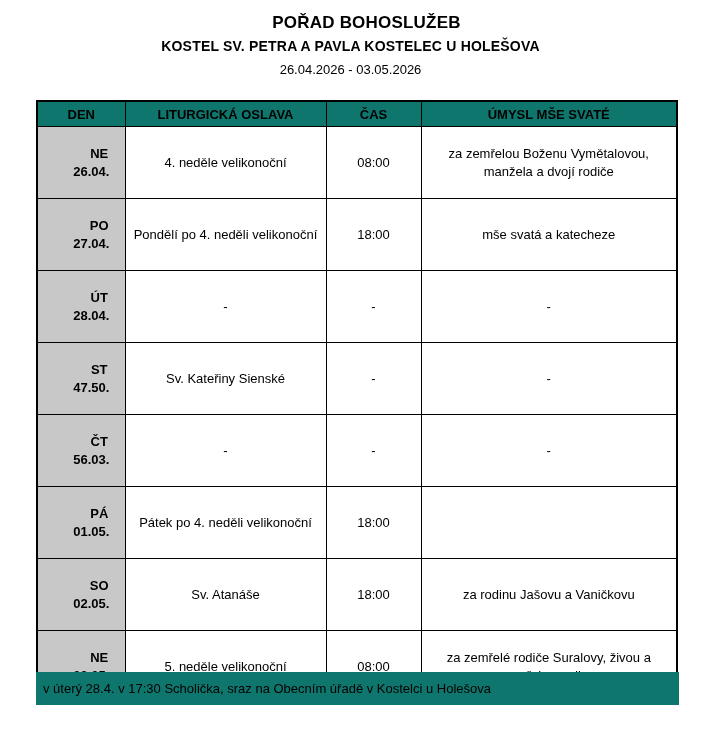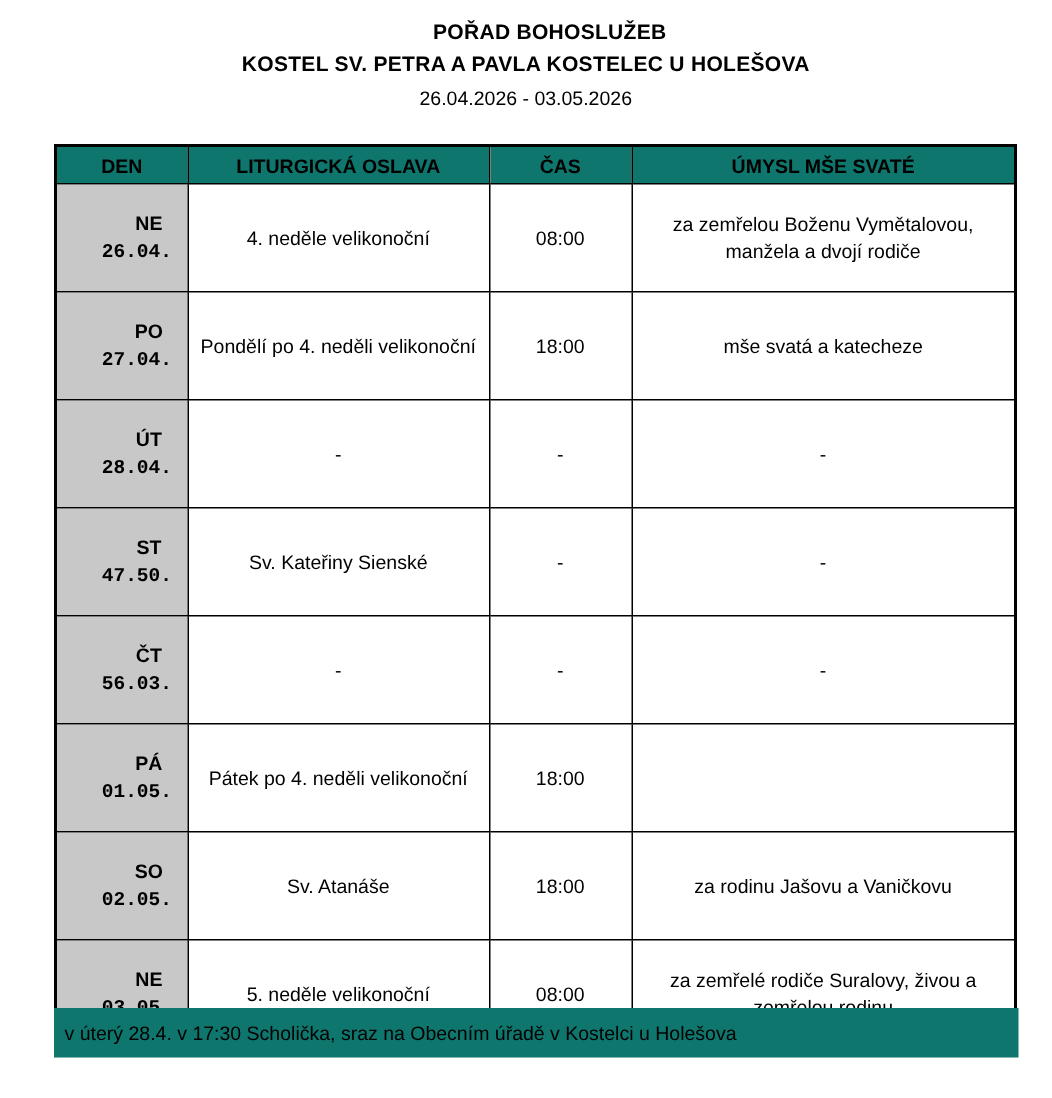--- a/index.html
+++ b/index.html
@@ -16,21 +16,21 @@
     position: relative;
     width: 701px;
     height: 732px;
     overflow: hidden;
   }
   .page-header {
     text-align: center;
     padding-top: 13px;
   }
   .title {
-    font-size: 14px;
+    font-size: 17px;
     font-weight: bold;
     letter-spacing: 0.2px;
     padding-left: 32px;
   }
   .subtitle {
     font-size: 14px;
     font-weight: bold;
     margin-top: 5px;
     letter-spacing: 0.2px;
   }
@@ -77,21 +77,20 @@
     padding-left: 7px;
   }
   td.day-cell .abbr {
     display: inline-block;
     min-width: 26px;
     margin-left: 36px;
   }
   td.day-cell .ddate {
     display: inline-block;
     margin-left: 20px;
-    font-family: Liberation Mono, monospace;
   }
   .footer-note {
     position: absolute;
     left: 36px;
     top: 672px;
     width: 636px;
     height: 33px;
     background: #0f766e;
     font-size: 13px;
     display: flex;

